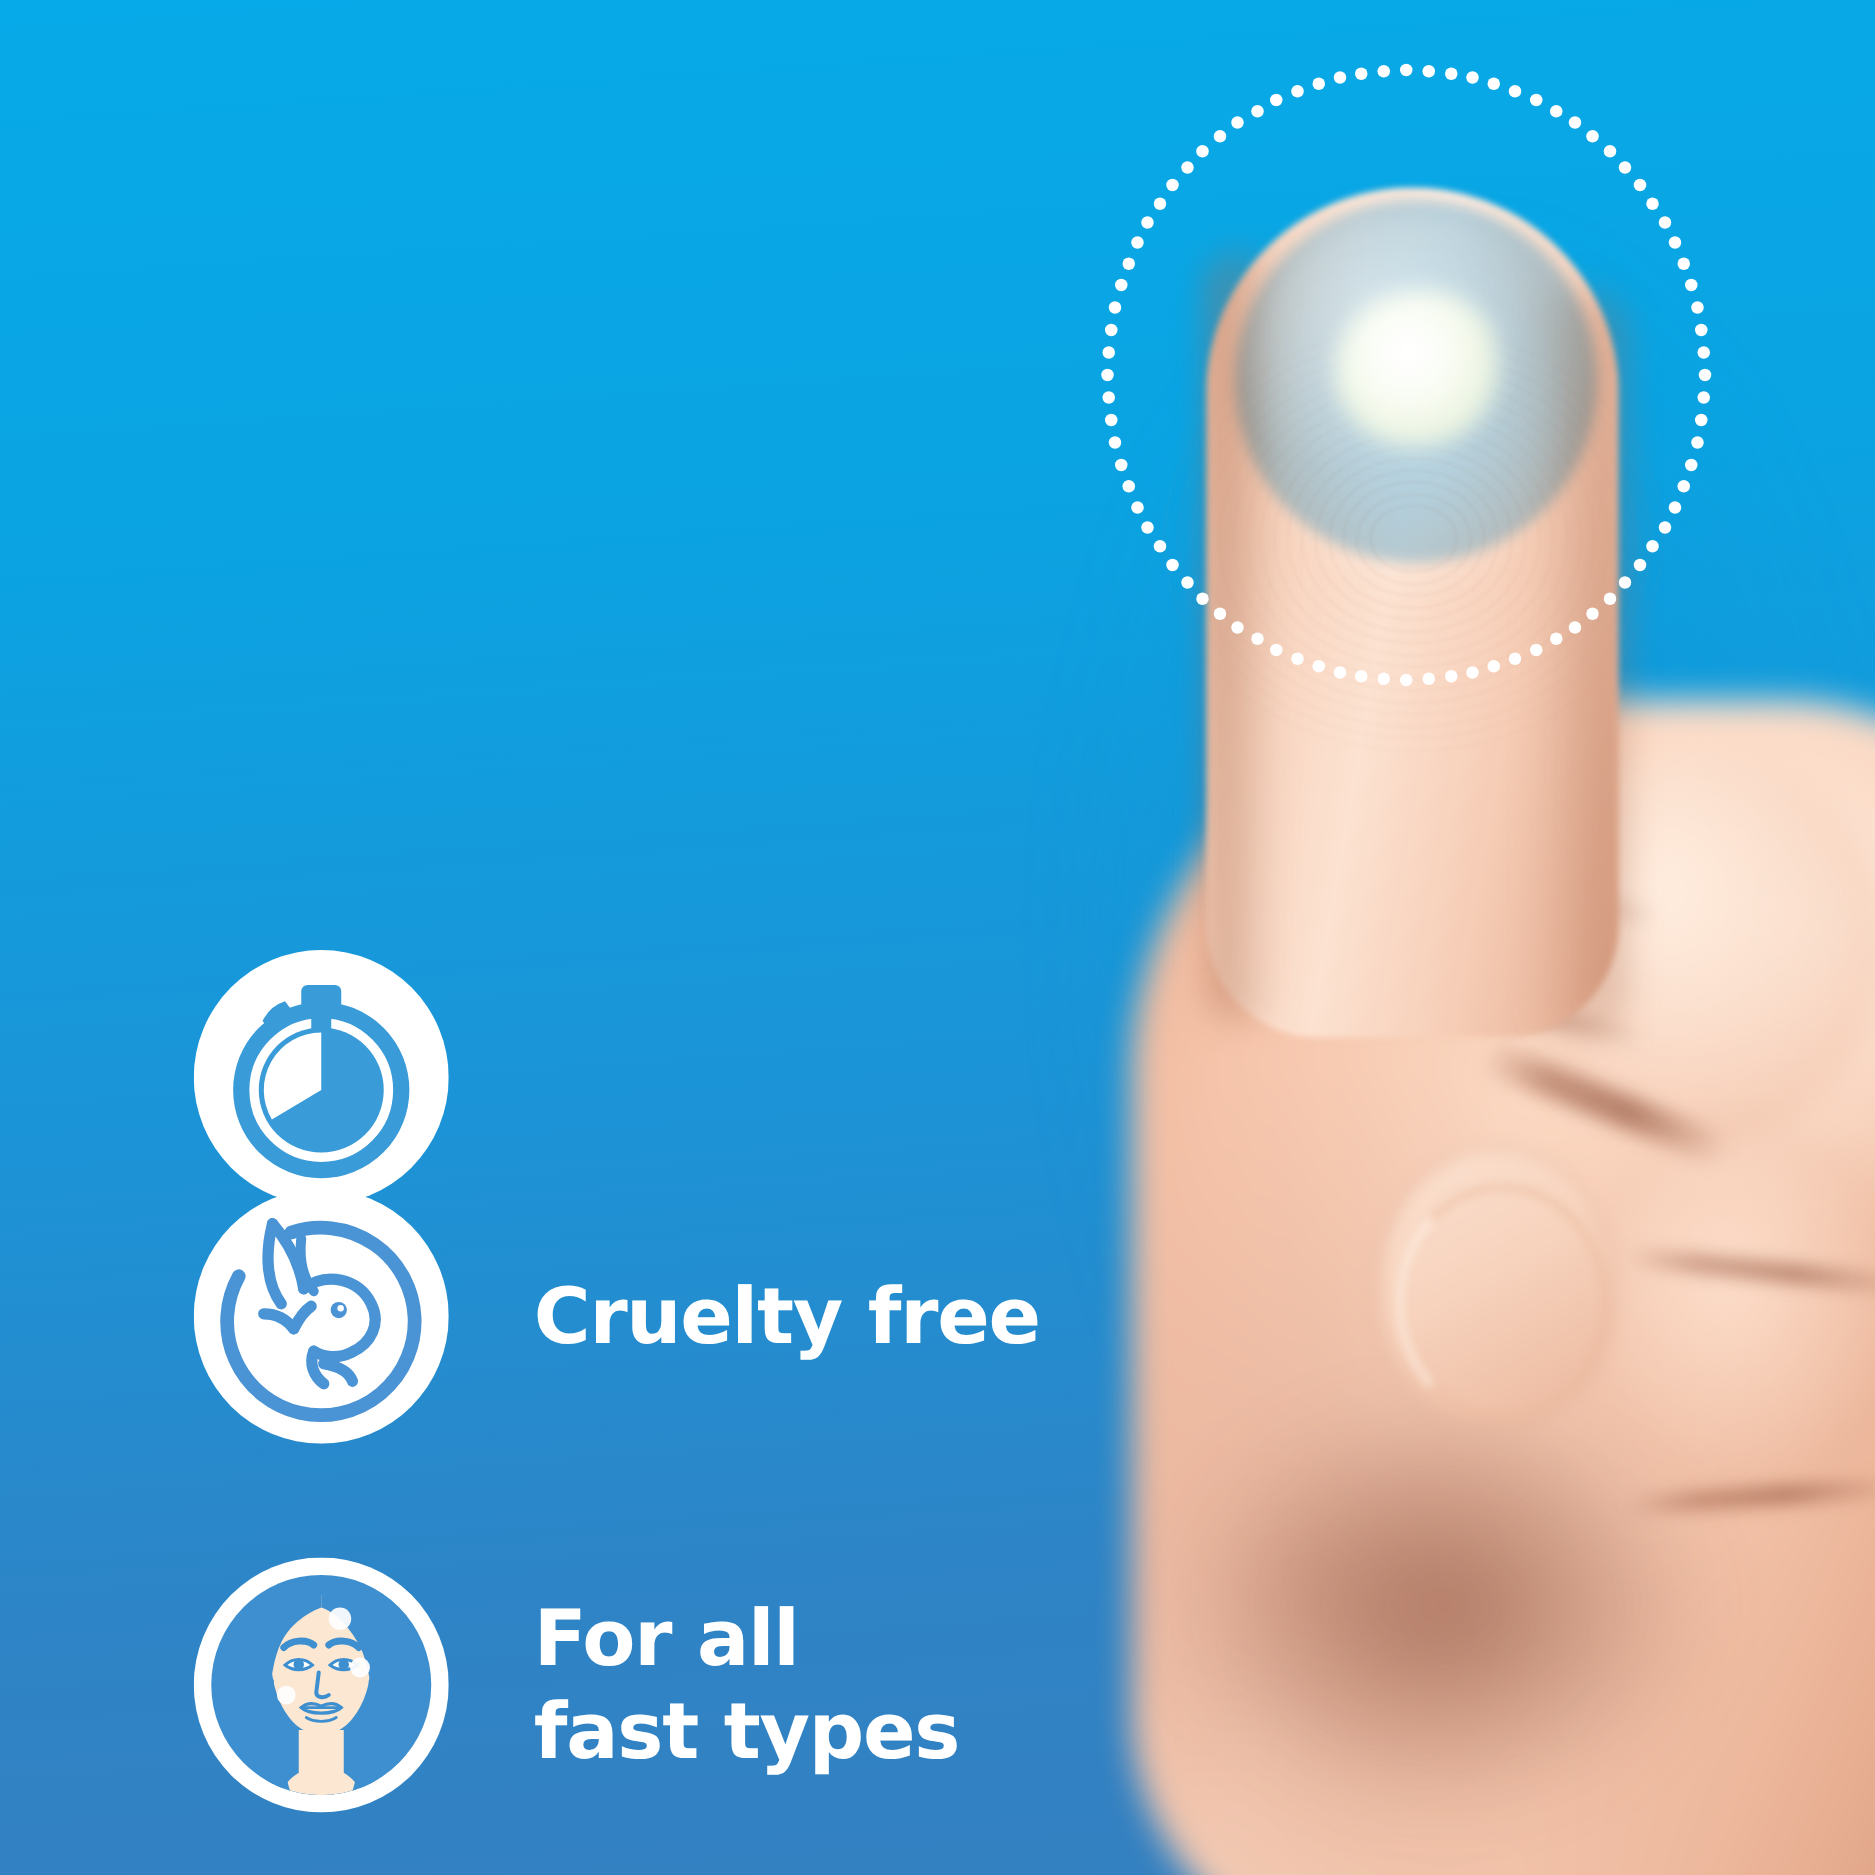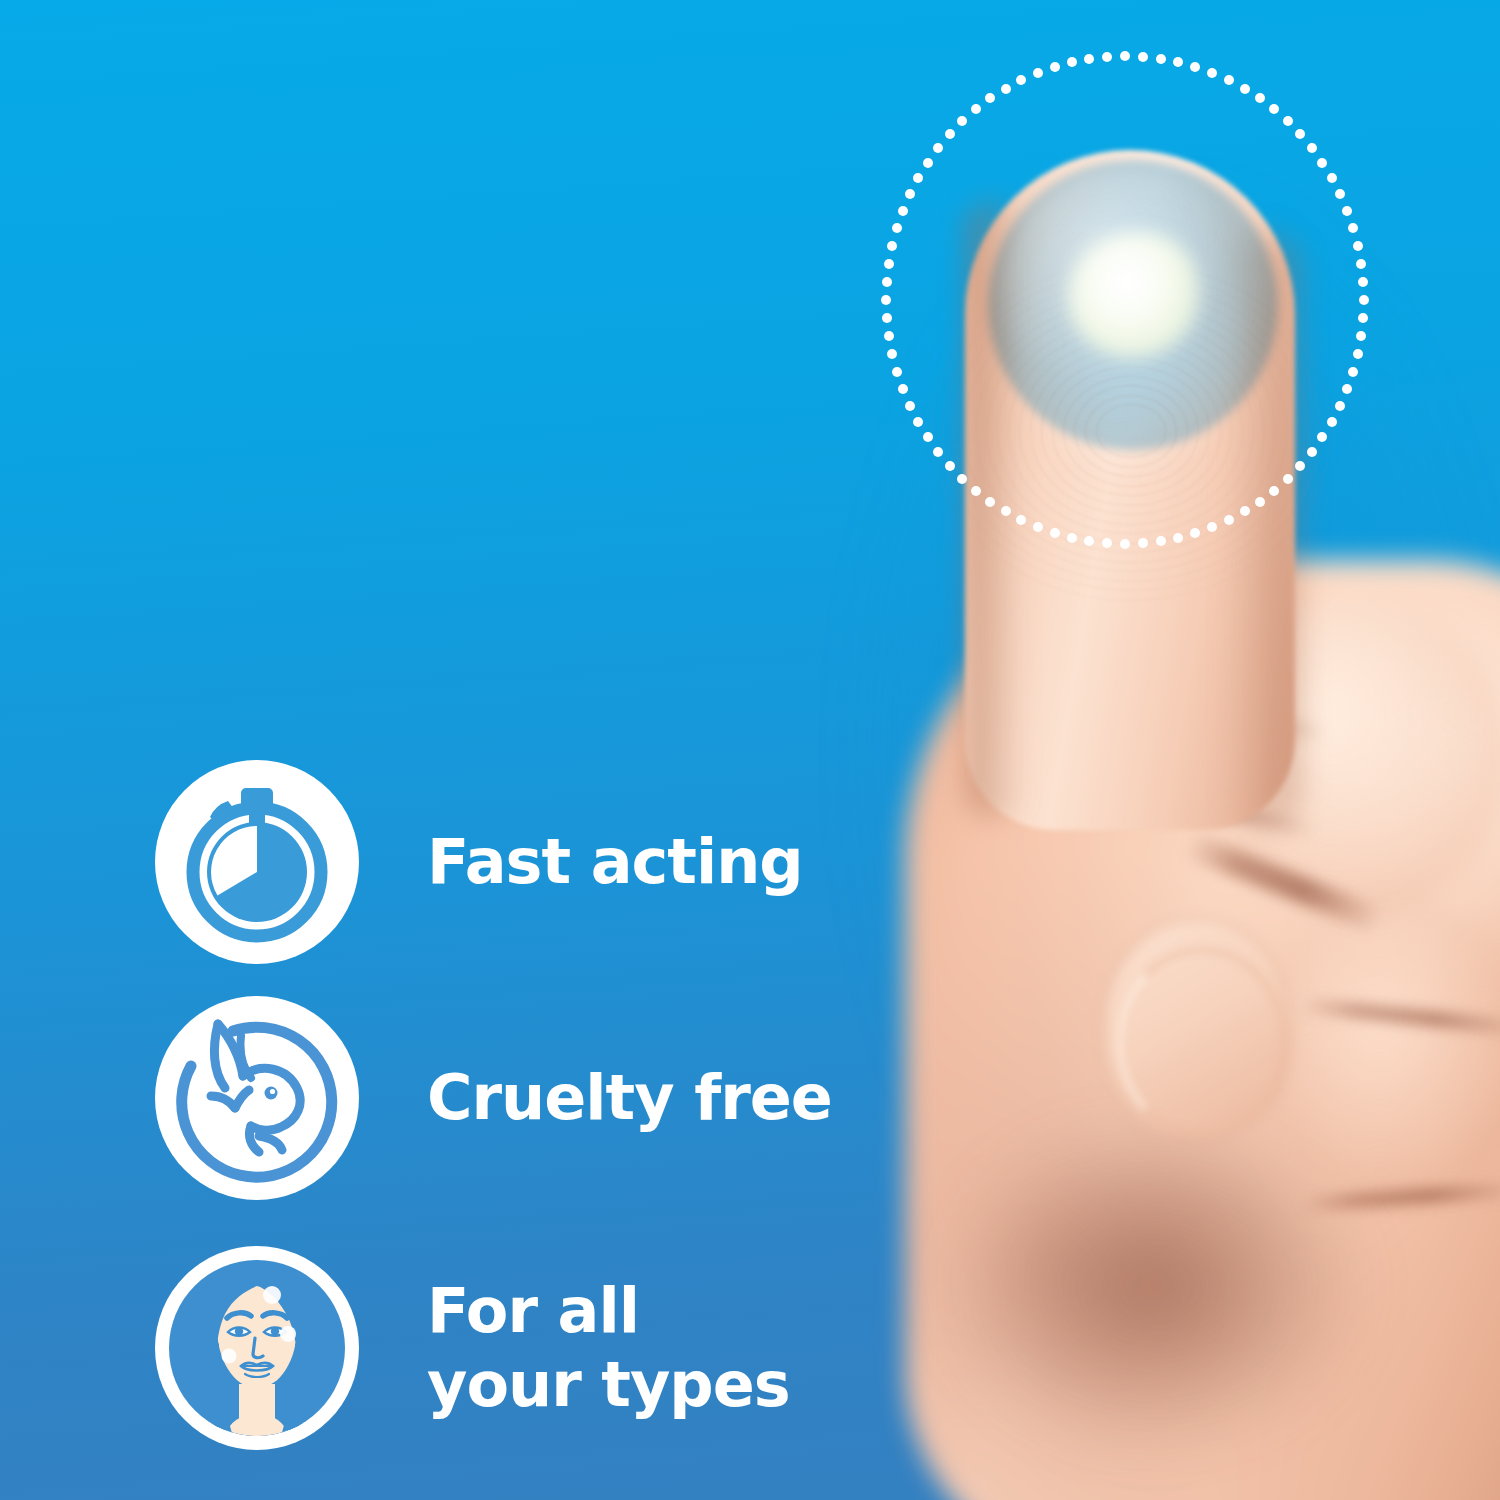--- a/index.html
+++ b/index.html
@@ -244,21 +244,21 @@
   .feature .flabel {
     margin-left: 68px;
     color: #ffffff;
     font-size: 62px;
     line-height: 74px;
     font-weight: 700;
     letter-spacing: -1px;
     white-space: pre-line;
   }
   #feature-0 { top: 760px; }
-  #feature-1 { top: 996px; }
+  #feature-1 { top: 951px; }
   #feature-2 { top: 1246px; }
 </style>
 </head>
 <body>
 
 <div id="stage">
 
   <div class="photo-layer">
     <div class="hand-haze"></div>
 
@@ -405,21 +405,20 @@
         <rect x="86" y="28" width="32" height="20" rx="5" fill="#3A9BD9"></rect>
         <rect x="94" y="42" width="16" height="22" fill="#3A9BD9"></rect>
 
         <circle cx="102" cy="112" r="64" fill="none" stroke="#3A9BD9" stroke-width="13"></circle>
 
         <circle cx="102" cy="112" r="50" fill="#3A9BD9"></circle>
 
         <path d="M102 112 L102 66 A46 46 0 0 0 62.5 135.5 Z" fill="#FFFFFF"></path>
       </svg>
     </div>
-    <div class="flabel">Fast acting</div>
   </div>
 
   <div class="feature" id="feature-1">
     <div class="badge">
       <svg viewBox="0 0 204 204" width="204" height="204" aria-hidden="true">
         <circle cx="102" cy="102" r="102" fill="#FFFFFF"></circle>
 
         <path d="M78 35 A75 75 0 1 1 36 70" fill="none" stroke="#4A93D4" stroke-width="11" stroke-linecap="round"></path>
 
         <path d="M63 28 C57 52 58 76 70 92" fill="none" stroke="#4A93D4" stroke-width="9" stroke-linecap="round"></path>
@@ -484,16 +483,16 @@
           <path d="M88 120 L116 120" stroke="#3E8FCF" stroke-width="2.2" stroke-linecap="round"></path>
           <path d="M90 128 C96 132 108 132 114 128" fill="none" stroke="#3E8FCF" stroke-width="2.2" stroke-linecap="round"></path>
 
           <circle cx="117" cy="49" r="9" fill="#FFFFFF" opacity=".92"></circle>
           <circle cx="133" cy="88" r="8" fill="#FFFFFF" opacity=".92"></circle>
           <circle cx="74" cy="110" r="7.5" fill="#FFFFFF" opacity=".92"></circle>
         </g>
       </svg>
     </div>
     <div class="flabel">For all
-your types</div>
+fast types</div>
   </div>
 
 </div>
 
 </body></html>

